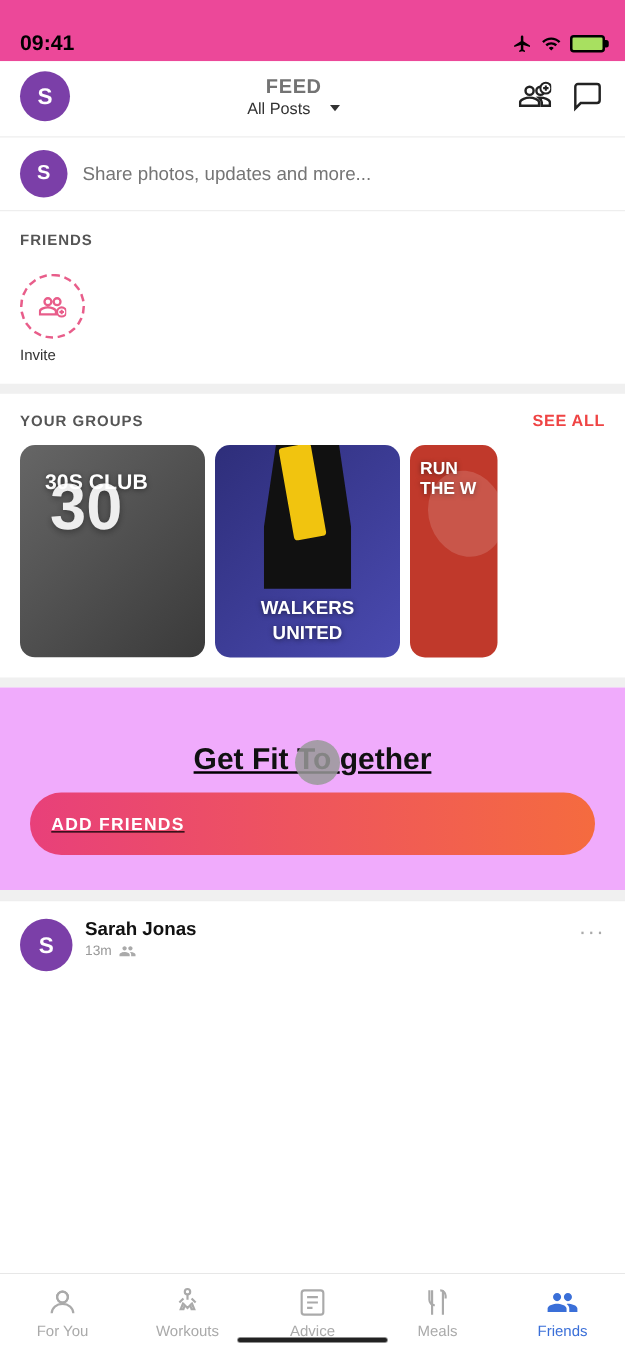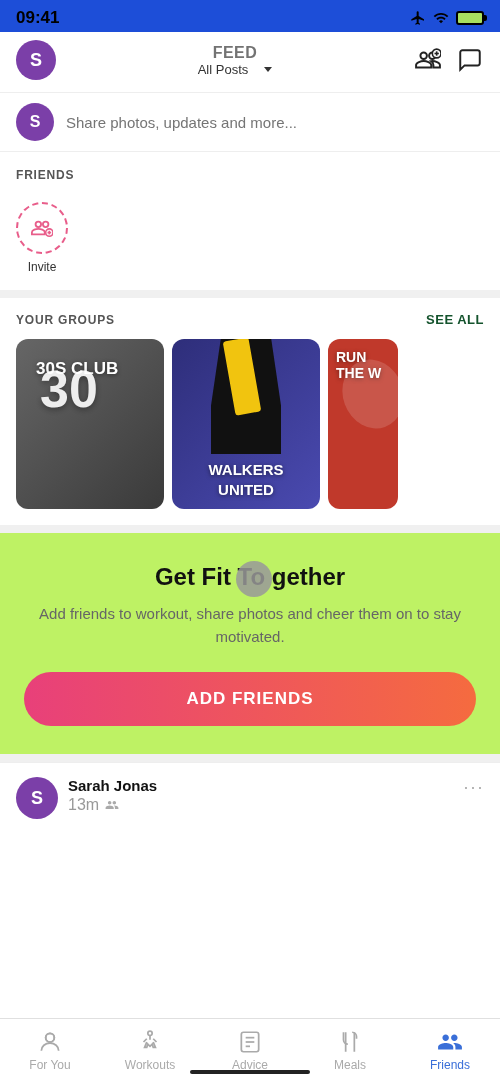--- a/index.html
+++ b/index.html
@@ -10,22 +10,22 @@
       font-family: -apple-system, BlinkMacSystemFont, 'Helvetica Neue', Arial, sans-serif;
       background: #fff;
       overflow-x: hidden;
     }
 
     
     .status-bar {
       display: flex;
       justify-content: space-between;
       align-items: center;
-      padding: 8px 16px 4px;
-      background: #1d4ed8;
+      padding: 25px 16px 4px;
+      background: #ec4899;
       text-align: center;
     }
     .status-time {
       font-size: 17px;
       font-weight: 600;
       color: #000;
     }
     .status-icons {
       display: flex;
       align-items: center;
@@ -156,21 +156,20 @@
 
     
     .friends-row {
       display: flex;
       gap: 12px;
       padding: 0 16px 16px;
     }
     .invite-btn {
       display: flex;
       flex-direction: column;
-      align-items: center;
       gap: 6px;
       cursor: pointer;
     }
     .invite-circle {
       width: 52px;
       height: 52px;
       border-radius: 50%;
       border: 2px dashed #e85d8a;
       display: flex;
       align-items: center;
@@ -197,21 +196,21 @@
     }
     .groups-title {
       font-size: 12px;
       font-weight: 700;
       color: #555;
       letter-spacing: 0.8px;
     }
     .see-all {
       font-size: 13px;
       font-weight: 600;
-      color: #14532d;
+      color: #ef4444;
       letter-spacing: 0.5px;
       cursor: pointer;
     }
 
     .groups-row {
       display: flex;
       gap: 8px;
       padding: 0 16px 16px;
       overflow: hidden;
     }
@@ -248,24 +247,25 @@
       left: 14px;
       line-height: 1;
       text-shadow: 0 2px 6px rgba(0,0,0,0.4);
     }
     .group-card-30s {
       background: #555 linear-gradient(135deg, #666 0%, #3a3a3a 100%);
     }
 
     
     .get-fit-section {
-      padding: 30px 24px 28px;
+      padding: 44px 24px 28px;
       text-align: center;
-      background: #bef264;
+      background: #f0abfc;
       position: relative;
+      text-decoration: underline;
     }
     .get-fit-title {
       font-size: 24px;
       font-weight: 800;
       color: #111;
       margin-bottom: 12px;
       position: relative;
     }
     .get-fit-overlay-circle {
       width: 36px;
@@ -285,25 +285,25 @@
       margin-bottom: 24px;
     }
     .add-friends-btn {
       display: block;
       width: 100%;
       padding: 17px;
       border-radius: 30px;
       border: none;
       background: linear-gradient(90deg, #e8407a 0%, #f56b3f 100%);
       color: #fff;
-      font-size: 17px;
+      font-size: 14px;
       font-weight: 700;
       letter-spacing: 1px;
       cursor: pointer;
-      text-align: center;
+      text-align: left;
     }
 
     
     .post-item {
       padding: 14px 16px;
       border-top: 1px solid #eee;
       display: flex;
       align-items: flex-start;
       gap: 10px;
     }
@@ -325,21 +325,21 @@
     }
     .post-name {
       font-size: 15px;
       font-weight: 700;
       color: #111;
     }
     .post-meta {
       display: flex;
       align-items: center;
       gap: 6px;
-      font-size: 16px;
+      font-size: 11px;
       color: #999;
       margin-top: 2px;
     }
     .post-more {
       color: #aaa;
       font-size: 18px;
       cursor: pointer;
       letter-spacing: 1px;
     }
 
@@ -505,22 +505,20 @@
     </div>
   </div>
 
   <div class="divider"></div>
 
   <div class="get-fit-section">
     <div class="get-fit-title">
       Get Fit To
       <span class="get-fit-overlay-circle"></span>gether
     </div>
-    <p class="get-fit-desc">Add friends to workout, share photos and
-cheer them on to stay motivated.</p>
     <button class="add-friends-btn">ADD FRIENDS</button>
   </div>
 
   <div class="divider"></div>
 
   <div class="post-item">
     <div class="post-avatar">
       <span>S</span>
     </div>
     <div class="post-info">

